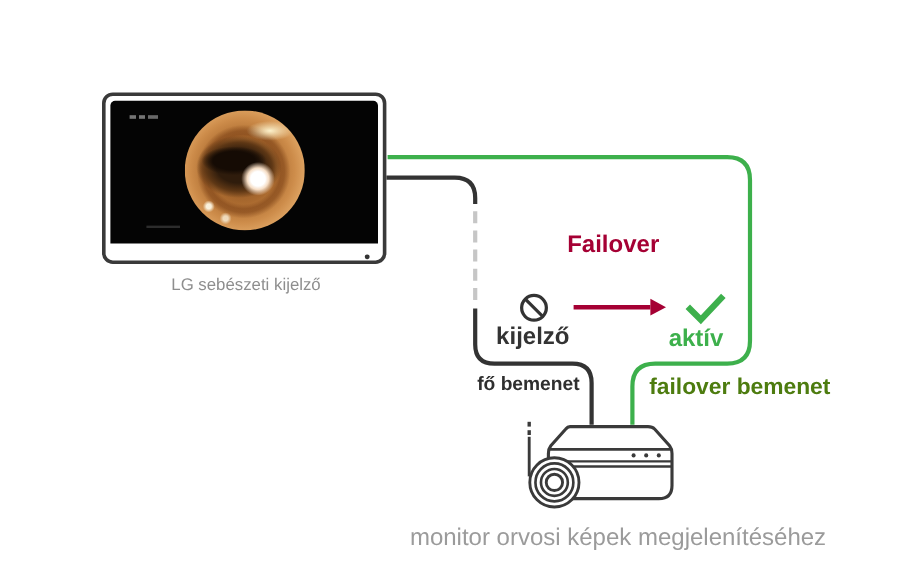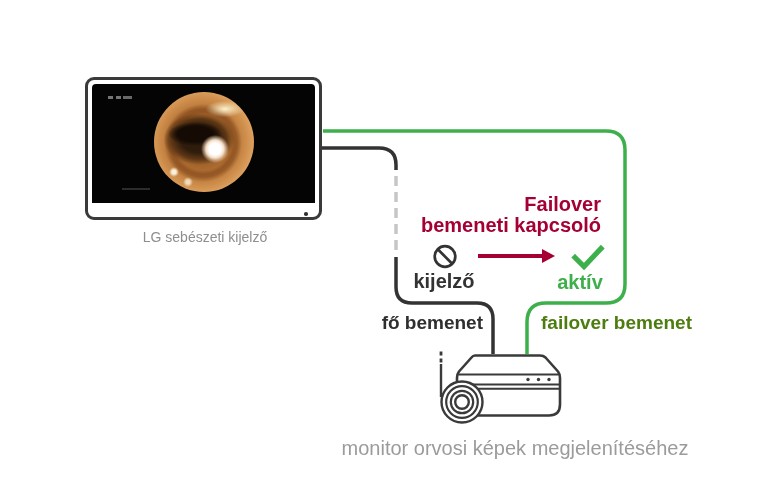--- a/index.html
+++ b/index.html
@@ -42,21 +42,21 @@
     position:absolute;left:216px;top:132px;width:3.5px;height:3.5px;border-radius:50%;background:#333333;
   }
 
   
   .lbl{position:absolute;white-space:nowrap;}
   .lbl.center{transform:translateX(-50%);}
   .monitor-label{left:205px;top:229px;font-size:14px;color:#8e8e8e;font-weight:400;}
   .switch-title{left:511px;top:194px;font-size:20px;line-height:21px;font-weight:700;color:#a50034;text-align:right;}
   .missing-label{left:444px;top:270px;font-size:20px;font-weight:600;color:#333333;}
   .active-label{left:580px;top:271px;font-size:20px;font-weight:600;color:#3db04c;}
-  .main-input-label{right:285px;top:312px;font-size:19px;font-weight:600;color:#2f2f2f;}
+  .main-input-label{right:285px;top:312px;font-size:16px;font-weight:600;color:#2f2f2f;}
   .failover-input-label{left:541px;top:312px;font-size:19px;font-weight:600;color:#4d7c0f;}
   .device-label{left:515px;top:437px;font-size:20px;color:#9b9b9b;font-weight:400;}
 </style>
 </head>
 <body>
 
 <div id="canvas">
 
   <div class="abs monitor">
     <div class="screen">
@@ -106,21 +106,20 @@
         <line x1="441" y1="358.5" x2="441" y2="362.5" stroke="#3a3a3a" stroke-width="2.8"></line>
         <line x1="441" y1="364" x2="441" y2="397" stroke="#3a3a3a" stroke-width="2.4"></line>
       </g>
     </g>
   </svg>
 
   <div class="lbl center monitor-label">LG sebészeti kijelző</div>
 
   <div class="lbl center switch-title">
     <div>Failover</div>
-    <div>bemeneti kapcsoló</div>
   </div>
 
   <div class="lbl center missing-label">kijelző</div>
   <div class="lbl center active-label">aktív</div>
 
   <div class="lbl main-input-label">fő bemenet</div>
   <div class="lbl failover-input-label">failover bemenet</div>
 
   <div class="lbl center device-label">monitor orvosi képek megjelenítéséhez</div>
 </div>

